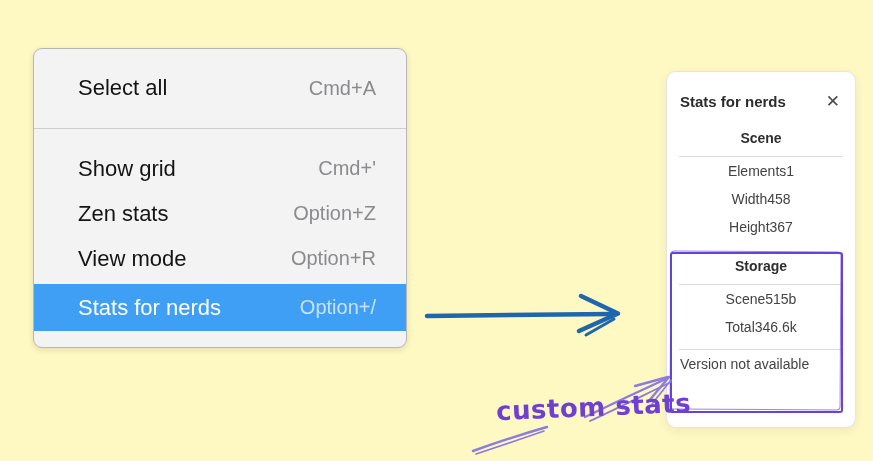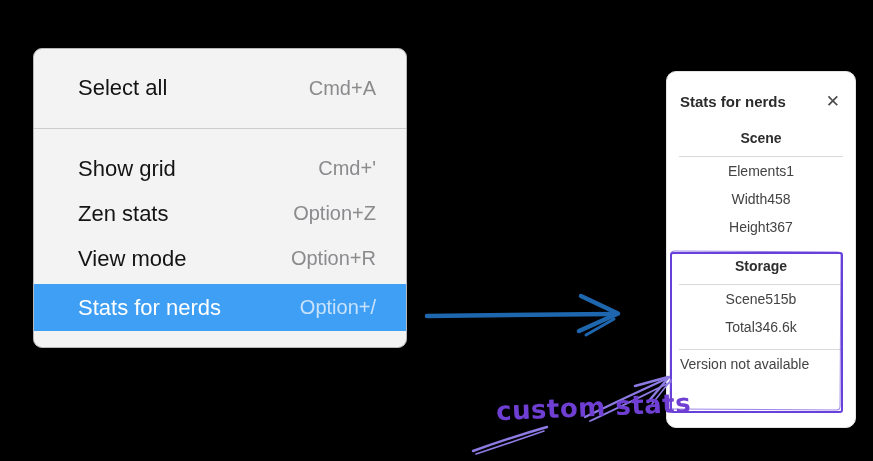--- a/index.html
+++ b/index.html
@@ -1,20 +1,20 @@
 <!DOCTYPE html>
 <html><head>
 <meta charset="utf-8">
 <style>
   * { margin:0; padding:0; box-sizing:border-box; }
   html,body { background:#ffffff; }
   body { font-family:"Liberation Sans","DejaVu Sans",sans-serif; }
   .canvas {
     position:relative; width:873px; height:461px; overflow:hidden;
-    background:#000000;
+    background:#fef9c3;
   }
 
   
   .menu {
     position:absolute; left:33px; top:48px; width:374px; height:300px;
     background:#f3f3f4; border:1px solid #b7b7ba; border-radius:9px;
     box-shadow:0 2px 6px rgba(0,0,0,0.12);
     overflow:hidden;
   }
   .menu-item {

